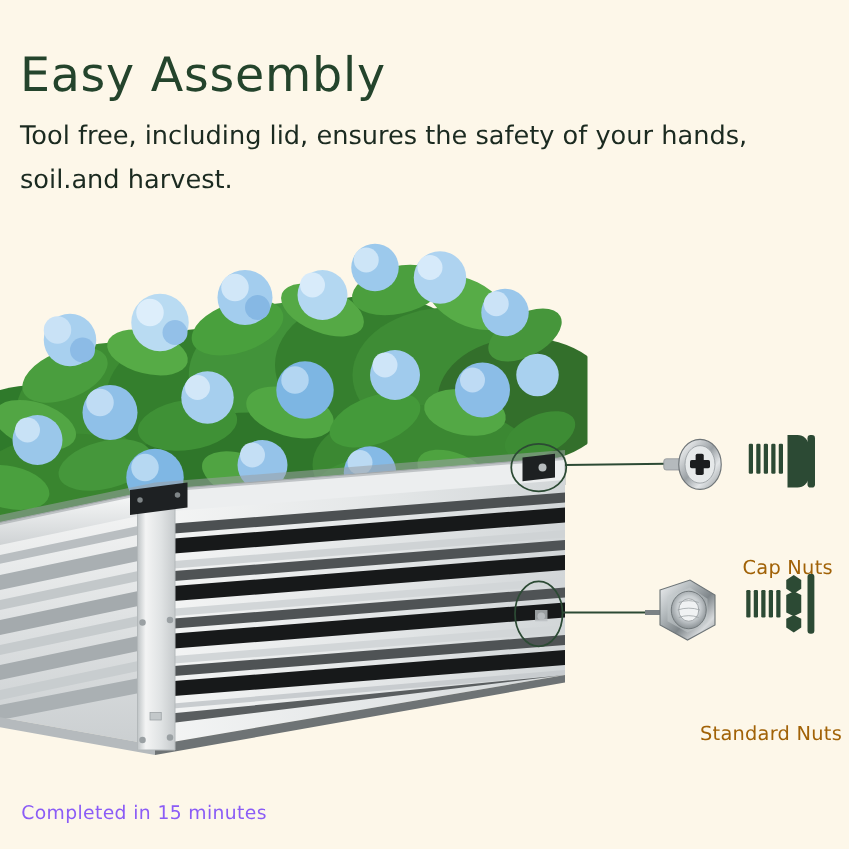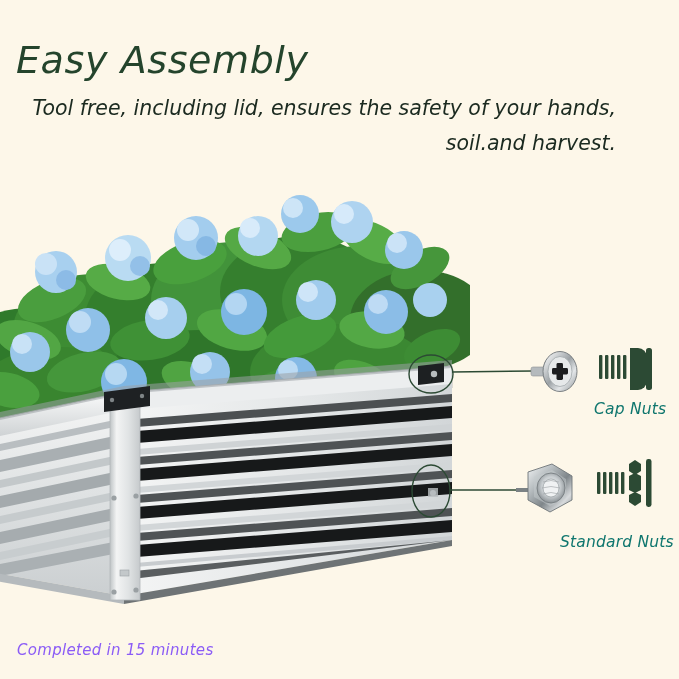--- a/index.html
+++ b/index.html
@@ -13,21 +13,20 @@
     background: #fdf7e9;
     font-family: "DejaVu Sans", sans-serif;
     overflow: hidden;
   }
   #stage {
     position: relative;
     width: 679px;
     height: 679px;
     background: #fdf7e9;
     overflow: hidden;
-    font-style: italic;
   }
 
   
   .headline {
     position: absolute;
     left: 16px;
     top: 13px;
     font-size: 38px;
     line-height: 44px;
     letter-spacing: 0.6px;
@@ -37,21 +36,20 @@
   }
   .subline {
     position: absolute;
     left: 16px;
     top: 70px;
     width: 600px;
     font-size: 20.5px;
     line-height: 35px;
     color: #1b2a20;
     font-weight: 400;
-    text-align: right;
   }
   .footnote {
     position: absolute;
     left: 17px;
     top: 641px;
     font-size: 15px;
     color: #8b5cf6;
     letter-spacing: 0.3px;
     white-space: nowrap;
   }
@@ -62,23 +60,24 @@
     left: 0;
     top: 0;
     width: 679px;
     height: 679px;
   }
 
   
   .callout-label {
     position: absolute;
     font-size: 15.5px;
-    color: #0f766e;
+    color: #a16207;
     white-space: nowrap;
     letter-spacing: 0.2px;
+    margin-top: 45px;
   }
   #label-cap   { left: 594px; top: 400px; }
   #label-std   { left: 560px; top: 533px; text-align: right; }
 </style>
 </head>
 <body>
 
 <div id="stage">
 
   <svg id="scene" viewBox="0 0 679 679">

